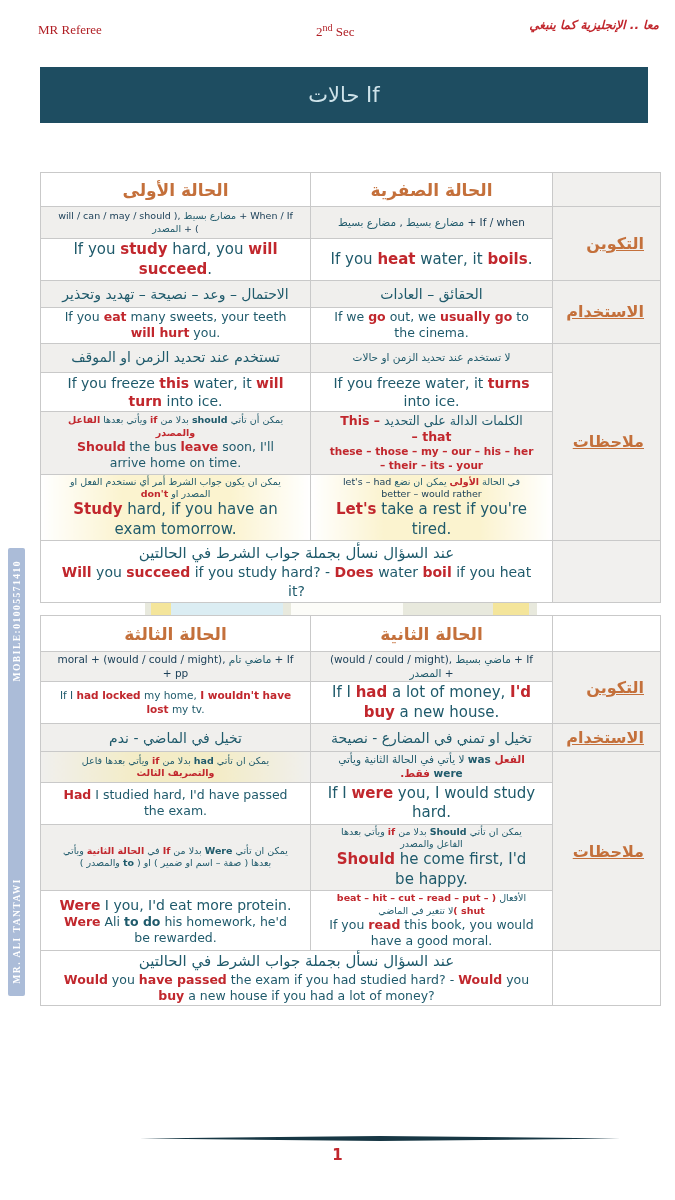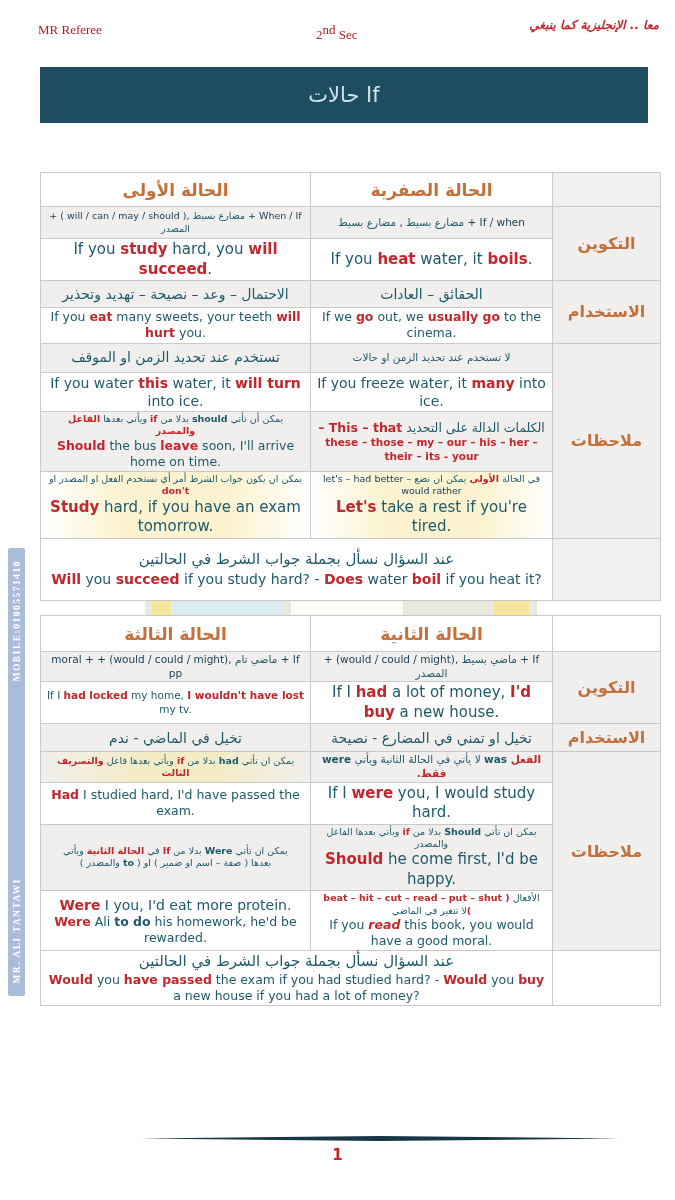--- a/index.html
+++ b/index.html
@@ -7,21 +7,21 @@
     --banner:#1e4d61; --grayrow:#f0efed; --border:#c9c9c9;
   }
   html,body{margin:0;padding:0;background:#fff;}
   .page{position:relative;width:675px;height:1200px;background:#fff;overflow:hidden;
         font-family:"DejaVu Sans",sans-serif;}
   
   .hdr-left{position:absolute;left:38px;top:22px;color:#b01e24;font-size:13px;
             font-family:"Liberation Serif",serif;}
   .hdr-center{position:absolute;left:316px;top:22px;color:#b01e24;font-size:13px;
             font-family:"Liberation Serif",serif;}
-  .hdr-center sup{font-size:13px;}
+  .hdr-center sup{font-size:10px;}
   .hdr-right{position:absolute;right:16px;top:18px;color:var(--red);font-size:12px;
             font-style:italic;font-weight:700;}
   
   .banner{position:absolute;left:40px;top:67px;width:608px;height:56px;background:var(--banner);
           color:#cfe3ea;font-size:21px;text-align:center;line-height:57px;z-index:2;}
   
   .wm{position:absolute;left:145px;top:496px;width:392px;height:152px;opacity:.55;z-index:0;}
   .wm-bg{position:absolute;left:0;top:0;right:0;bottom:0;background:#d6d8c2;}
   .wm-band-l{position:absolute;left:6px;top:0;width:40px;height:100%;background:#ecd14b;}
   .wm-band-r{position:absolute;right:8px;top:0;width:36px;height:100%;background:#ecd14b;}
@@ -32,34 +32,34 @@
   
   .sidebar{position:absolute;left:8px;top:548px;width:17px;height:448px;background:#abbcd8;
            z-index:3;display:flex;flex-direction:column;justify-content:space-between;
            align-items:center;padding:12px 0;box-sizing:border-box;border-radius:2px;}
   .vtext{writing-mode:vertical-rl;transform:rotate(180deg);color:#fff;font-size:9.5px;
          font-weight:700;letter-spacing:1.5px;font-family:"Liberation Serif",serif;white-space:nowrap;}
   
   table.grid{position:absolute;left:40px;width:620px;border-collapse:collapse;table-layout:fixed;
              z-index:2;background:#fff;}
   .t1{top:172px;} .t2{top:615px;}
-  td{border:1px solid var(--border);padding:1px 6px;vertical-align:middle;background:#fff;}
+  td{border:1px solid var(--border);padding:1px 16px;vertical-align:middle;background:#fff;}
   tr.g td{background:var(--grayrow);}
-  td.lbl{background:#f1f0ee;color:var(--orange);font-size:16px;font-weight:700;text-align:center;}
+  td.lbl{background:#f1f0ee;color:var(--orange);font-size:16px;font-weight:700;text-align:right;text-decoration:underline;}
   td.lbl-w{background:#fff;}
   td.chead{background:#fff;color:var(--orange);font-weight:700;font-size:17px;text-align:center;}
   .ln{text-align:center;line-height:1.3;}
   .xs{font-size:9.5px;} .sm{font-size:10.5px;} .md{font-size:12.5px;}
   .lg{font-size:14px;} .xl{font-size:15px;}
   .ltr{direction:ltr;} .rtl{direction:rtl;}
   .ar{color:var(--teal);}
   .s-t{color:var(--teal);} .s-n{color:var(--navy);}
   .s-r{color:var(--red);font-weight:700;}
   .s-b{color:var(--teal);font-weight:700;}
-  .s-ri{color:var(--red);font-weight:700;font-style:italic;}
+  .s-ri{color:var(--red);font-weight:700;}
   td.tint-w{background:linear-gradient(90deg,#fff 0%,#fbf3cf 30%,#fbf3cf 70%,#fff 100%) !important;}
   tr.g td.tint-g{background:linear-gradient(90deg,#f0efed 0%,#f3ecc6 35%,#f3ecc6 65%,#f0efed 100%) !important;}
   
   .fline{position:absolute;left:140px;top:1136px;width:480px;height:5px;background:#173744;
          clip-path:polygon(0 50%,50% 0,100% 50%,50% 100%);}
   .fpage{position:absolute;left:0;top:1146px;width:675px;text-align:center;color:var(--red);
          font-size:15px;font-weight:700;}
 </style>
 </head>
 <body>
@@ -136,24 +136,24 @@
       <td class="lbl" rowspan="4">ملاحظات</td>
       <td>
             <div class="ln sm rtl ar">لا تستخدم عند تحديد الزمن او حالات</div>
           </td>
       <td>
             <div class="ln lg rtl ar">تستخدم عند تحديد الزمن او الموقف</div>
           </td>
     </tr>
     <tr style="height:35px">
       <td>
-            <div class="ln lg ltr"><span class="s-t">If you freeze water, it </span><span class="s-r">many</span><span class="s-t"> into ice.</span></div>
-          </td>
-      <td>
-            <div class="ln lg ltr"><span class="s-t">If you water </span><span class="s-r">this</span><span class="s-t"> water, it </span><span class="s-r">will turn</span><span class="s-t"> into ice.</span></div>
+            <div class="ln lg ltr"><span class="s-t">If you freeze water, it </span><span class="s-r">turns</span><span class="s-t"> into ice.</span></div>
+          </td>
+      <td>
+            <div class="ln lg ltr"><span class="s-t">If you freeze </span><span class="s-r">this</span><span class="s-t"> water, it </span><span class="s-r">will turn</span><span class="s-t"> into ice.</span></div>
           </td>
     </tr>
     <tr class="g" style="height:54px">
       <td>
         <div class="ln md rtl"><span class="s-t">الكلمات الدالة على التحديد </span><span class="s-r">This – that –</span></div>
         <div class="ln sm ltr"><span class="s-r">these – those – my – our – his – her – their – its - your</span></div>
       </td>
       <td>
         <div class="ln xs rtl"><span class="s-t">يمكن أن تأتي </span><span class="s-b">should</span><span class="s-t"> بدلا من </span><span class="s-r">if</span><span class="s-t"> ويأتي بعدها </span><span class="s-r">الفاعل والمصدر</span></div>
         <div class="ln md ltr"><span class="s-r">Should</span><span class="s-t"> the bus </span><span class="s-r">leave</span><span class="s-t"> soon, I'll arrive home on time.</span></div>

